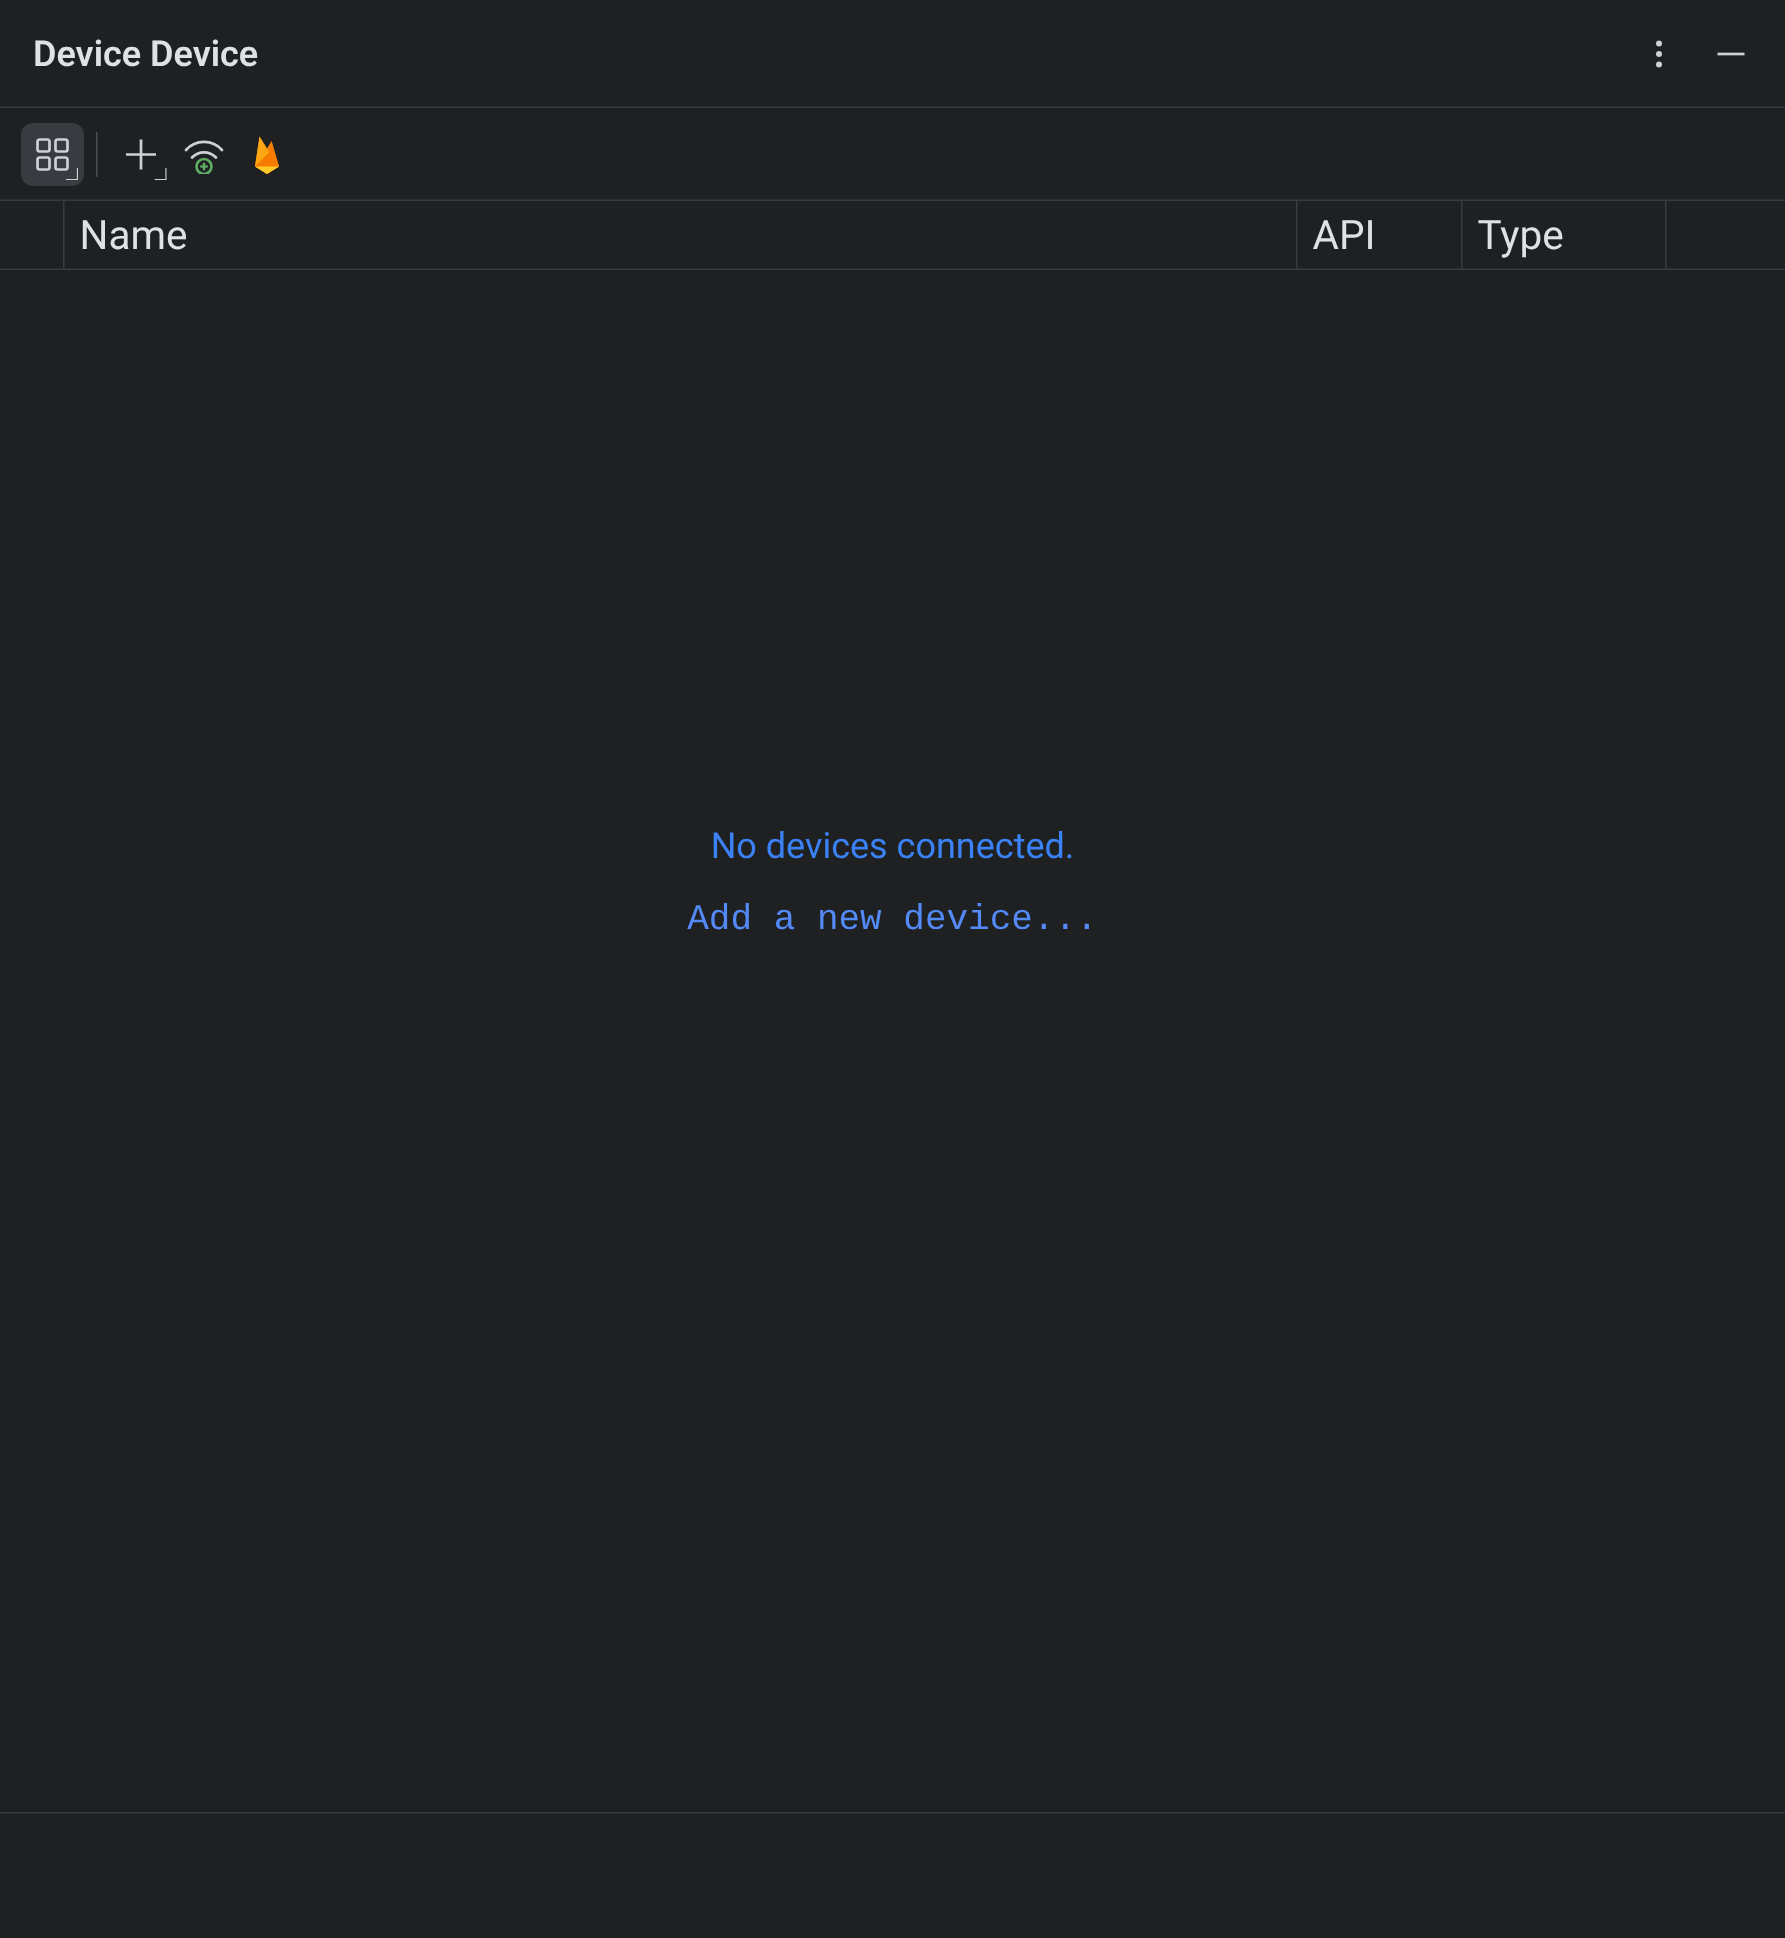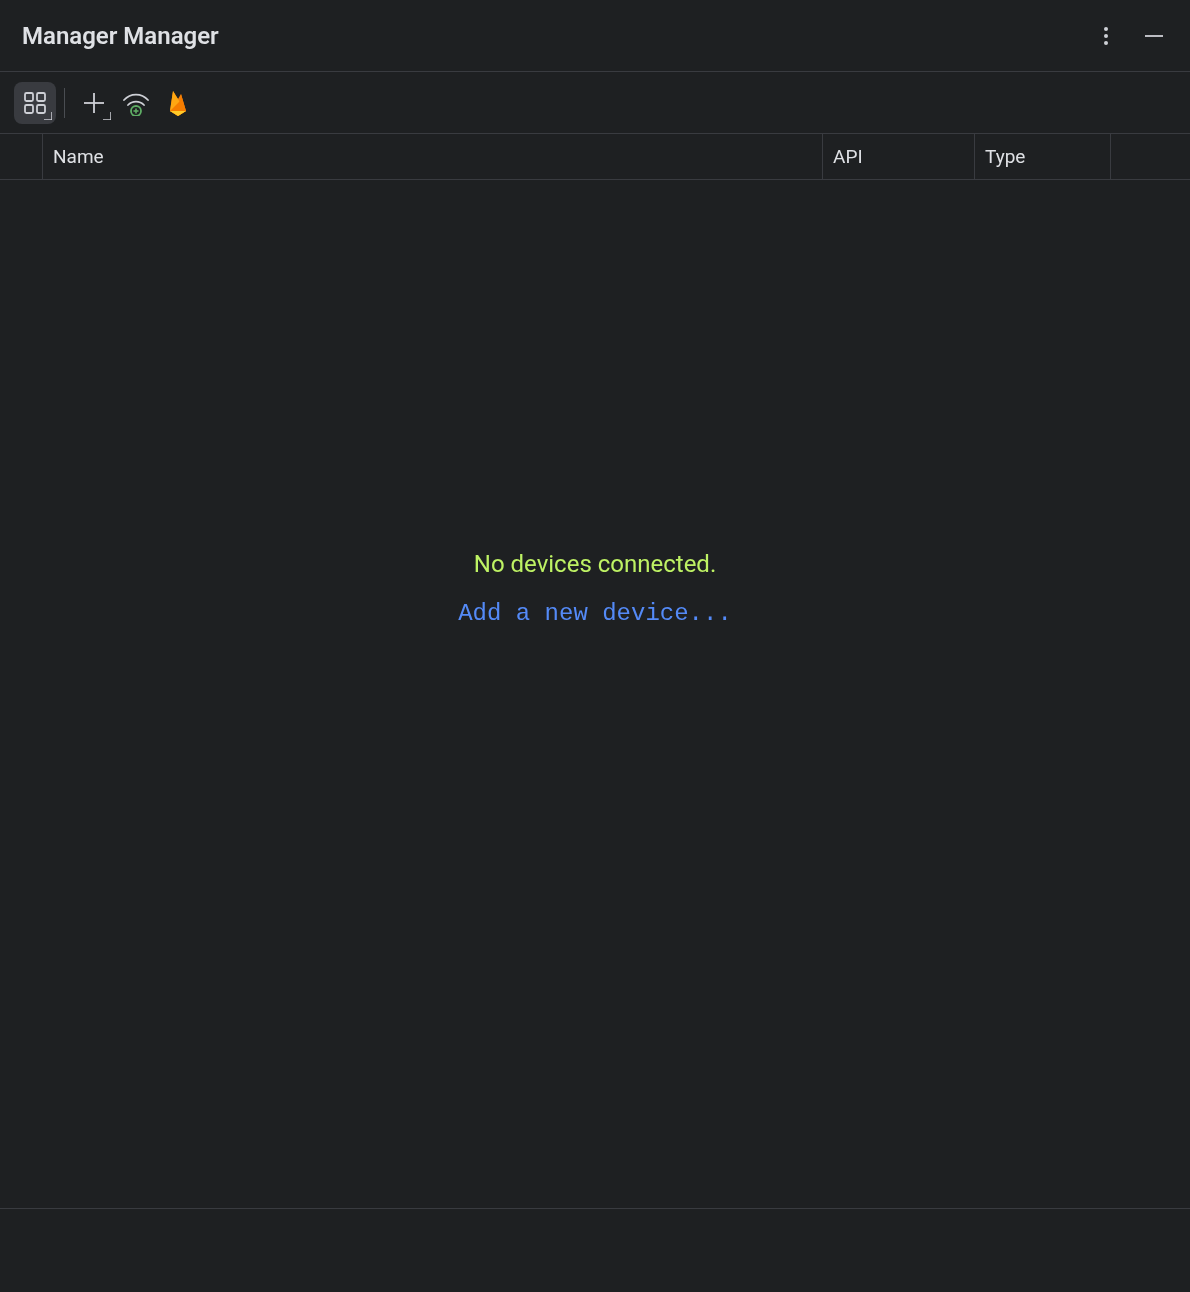--- a/index.html
+++ b/index.html
@@ -79,77 +79,76 @@
     .table-header {
       height: 46px;
       display: flex;
       align-items: stretch;
       border-bottom: 1px solid #393b40;
       background: #1e2022;
     }
     .th {
       display: flex;
       align-items: center;
-      font-size: 19px;
+      font-size: 27px;
       color: #dfe1e5;
       padding: 0 10px;
       border-left: 1px solid #393b40;
     }
     .th:first-child {
       border-left: none;
     }
     .th-spacer {
       width: 42px;
       border-left: none;
     }
     .th-name {
       flex: 1;
     }
     .th-api {
       width: 110px;
     }
     .th-type {
       width: 136px;
-      margin-left: 42px;
     }
     .th-end {
       width: 80px;
     }
     .content {
       flex: 1;
       display: flex;
       flex-direction: column;
       align-items: center;
       justify-content: flex-start;
       padding-top: 370px;
     }
     .empty-msg {
       font-size: 24px;
-      color: #bef264;
+      color: #3b82f6;
       margin-bottom: 22px;
     }
     .link-btn {
       font-size: 24px;
       color: #548af7;
       cursor: pointer;
       font-family: Liberation Mono, monospace;
     }
     .footer {
       height: 84px;
       border-top: 1px solid #393b40;
     }
     svg {
       display: block;
     }
   </style>
 </head>
 <body>
 
 <div class="header">
-  <div class="header-title">Manager Manager</div>
+  <div class="header-title">Device Device</div>
   <div class="header-controls">
     <div class="icon-btn">
       <svg width="22" height="22" viewBox="0 0 22 22">
         <circle cx="11" cy="4" r="2" fill="#ced0d6"></circle>
         <circle cx="11" cy="11" r="2" fill="#ced0d6"></circle>
         <circle cx="11" cy="18" r="2" fill="#ced0d6"></circle>
       </svg>
     </div>
     <div class="icon-btn">
       <svg width="24" height="24" viewBox="0 0 24 24">

